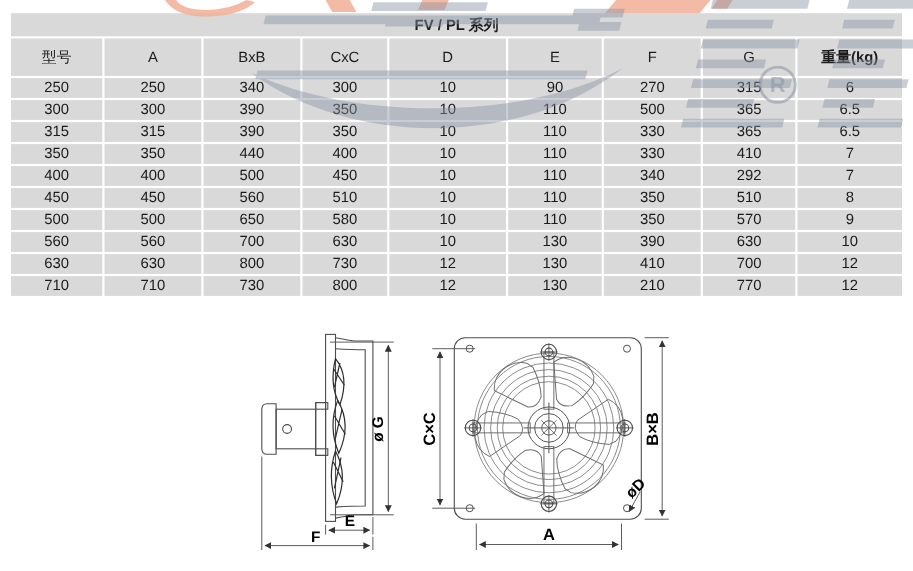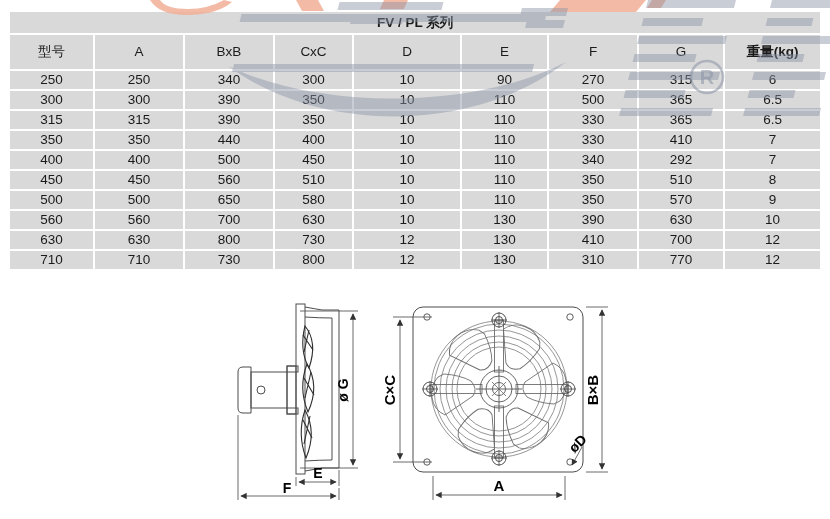--- a/index.html
+++ b/index.html
@@ -194,21 +194,21 @@
           <td>700</td>
           <td>12</td>
         </tr>
         <tr>
           <td>710</td>
           <td>710</td>
           <td>730</td>
           <td>800</td>
           <td>12</td>
           <td>130</td>
-          <td>310</td>
+          <td>210</td>
           <td>770</td>
           <td>12</td>
         </tr>
       </tbody>
   </table>
 
   <svg class="layer drawing" width="830" height="519" viewBox="0 0 830 519">
     <defs>
       <marker id="arr" viewBox="0 0 10 10" refX="9" refY="5" markerWidth="7" markerHeight="7" orient="auto-start-reverse">
           <path d="M0,0 L10,5 L0,10 Z" fill="#333"></path>

